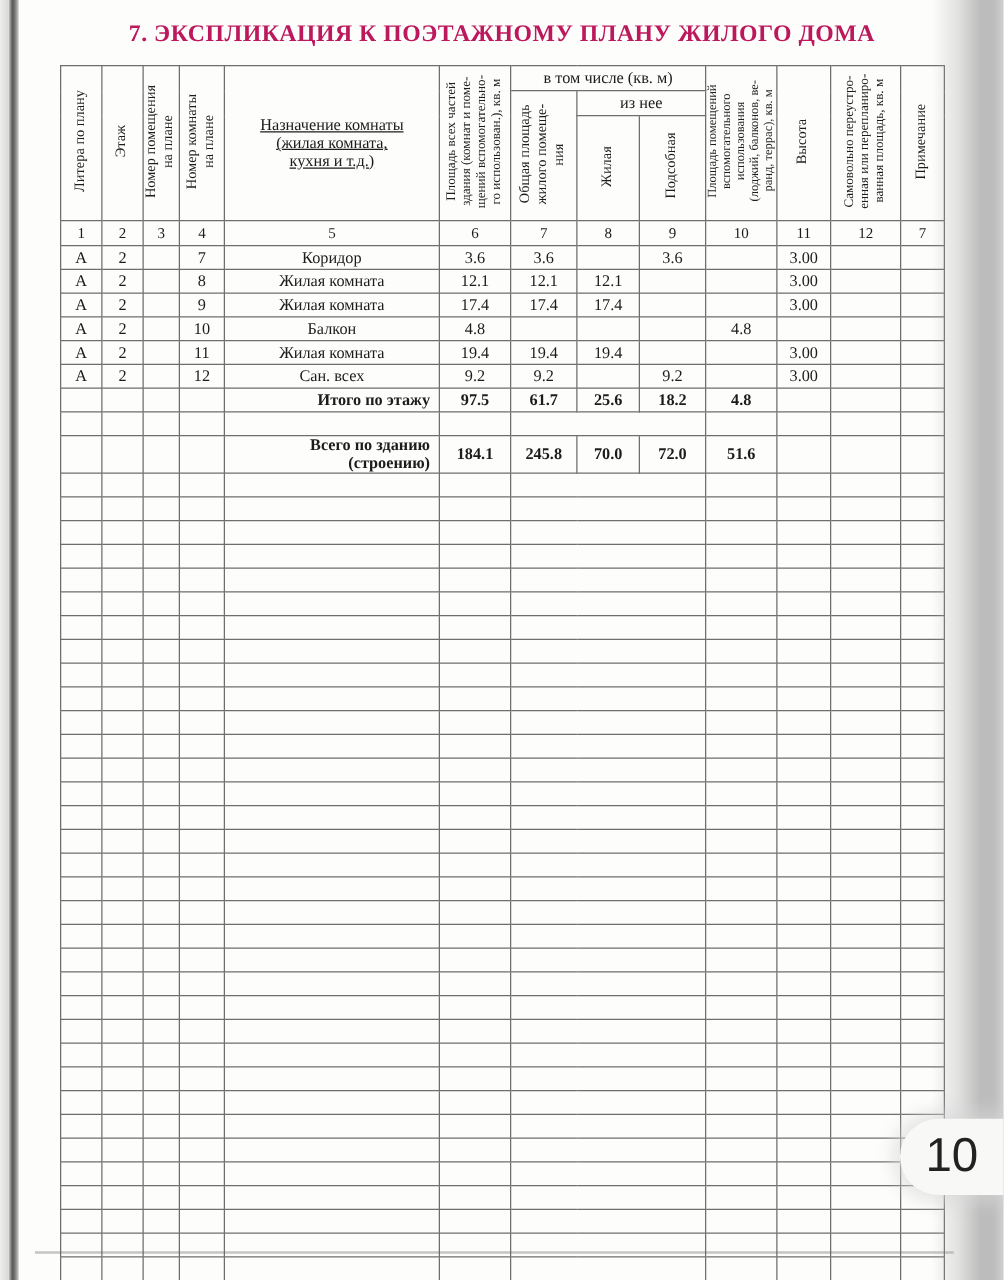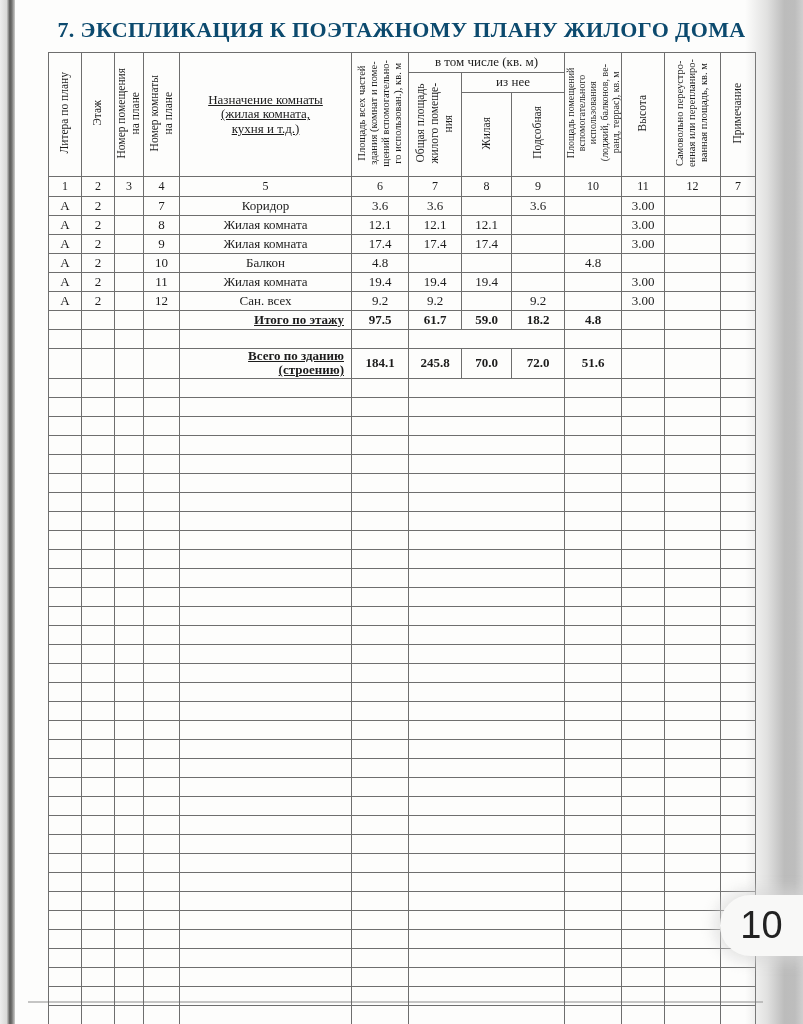--- a/index.html
+++ b/index.html
@@ -7,21 +7,21 @@
   .screen {
     position:relative; width:803px; height:1024px; overflow:hidden;
     background:#fdfdfc; font-family:"Liberation Serif", serif; color:#1c1c1c;
   }
   .left-edge { position:absolute; left:0; top:0; width:7px; height:100%;
     background:linear-gradient(to right,#ededec,#d8d8d6); }
   .binding { position:absolute; left:7px; top:0; width:8px; height:100%;
     background:linear-gradient(to right, #c9c9c7 0%, #5a5a58 35%, #747472 60%, #cfcfcd 100%); }
   .title {
     position:absolute; top:17px; left:0; width:100%; text-align:center;
-    font-size:22px; font-weight:bold; letter-spacing:0.4px; color:#0c4a6e;
+    font-size:19px; font-weight:bold; letter-spacing:0.4px; color:#be185d;
   }
   table.expl {
     position:absolute; left:48px; top:52px; width:707px;
     border-collapse:collapse; table-layout:fixed;
   }
   table.expl th, table.expl td {
     border:1px solid #6e6e6e; padding:0; text-align:center; vertical-align:middle;
     font-weight:normal; overflow:hidden; font-size:13px; line-height:1.1; color:#1c1c1c;
   }
   tr.h1 { height:20px; } tr.h2 { height:20px; } tr.h3 { height:84px; }
@@ -30,21 +30,21 @@
   .v { display:inline-block; writing-mode:vertical-rl; transform:rotate(180deg);
        white-space:pre-line; font-size:11.5px; line-height:1.2; }
   .v.sm { font-size:10.5px; line-height:1.15; }
   .v.xs { font-size:10px;  line-height:1.12; }
   th.hpurpose { vertical-align:top; padding-top:7px; white-space:pre-line;
                 font-size:12.5px; line-height:1.3;text-decoration:underline; }
   th.hgroup { font-size:12.5px; }
   td.dcol4 { text-align:center; }
   td.dcol5 { text-align:left; padding-left:7px; }
   tr.total td { font-weight:bold; }
-  tr.total td.dcol5 { text-align:right; padding-right:7px;text-decoration:underline; }
+  tr.total td.dcol5 { text-align:right; padding-right:7px; }
   .artifact-line { position:absolute; left:28px; top:1001px; width:735px; height:2px;
     background:rgba(105,105,105,0.38); }
   .curl {
     position:absolute; left:745px; top:0; width:58px; height:100%; pointer-events:none;
     background:linear-gradient(to right,
       rgba(185,185,185,0) 0%, rgba(172,172,172,0.35) 38%,
       rgba(148,148,148,0.62) 68%, rgba(178,178,178,0.85) 86%, rgba(205,205,205,0.95) 100%);
   }
   .badge {
     position:absolute; top:895px; right:0; width:83px; height:61px;
@@ -224,21 +224,21 @@
           <td class="dcol13"></td>
         </tr>
         <tr class="total">
           <td class="dcol1"></td>
           <td class="dcol2"></td>
           <td class="dcol3"></td>
           <td class="dcol4"></td>
           <td class="dcol5">Итого по этажу</td>
           <td class="dcol6">97.5</td>
           <td class="dcol7">61.7</td>
-          <td class="dcol8">59.0</td>
+          <td class="dcol8">25.6</td>
           <td class="dcol9">18.2</td>
           <td class="dcol10">4.8</td>
           <td class="dcol11"></td>
           <td class="dcol12"></td>
           <td class="dcol13"></td>
         </tr>
         <tr class="spacer">
           <td></td>
           <td></td>
           <td></td>

